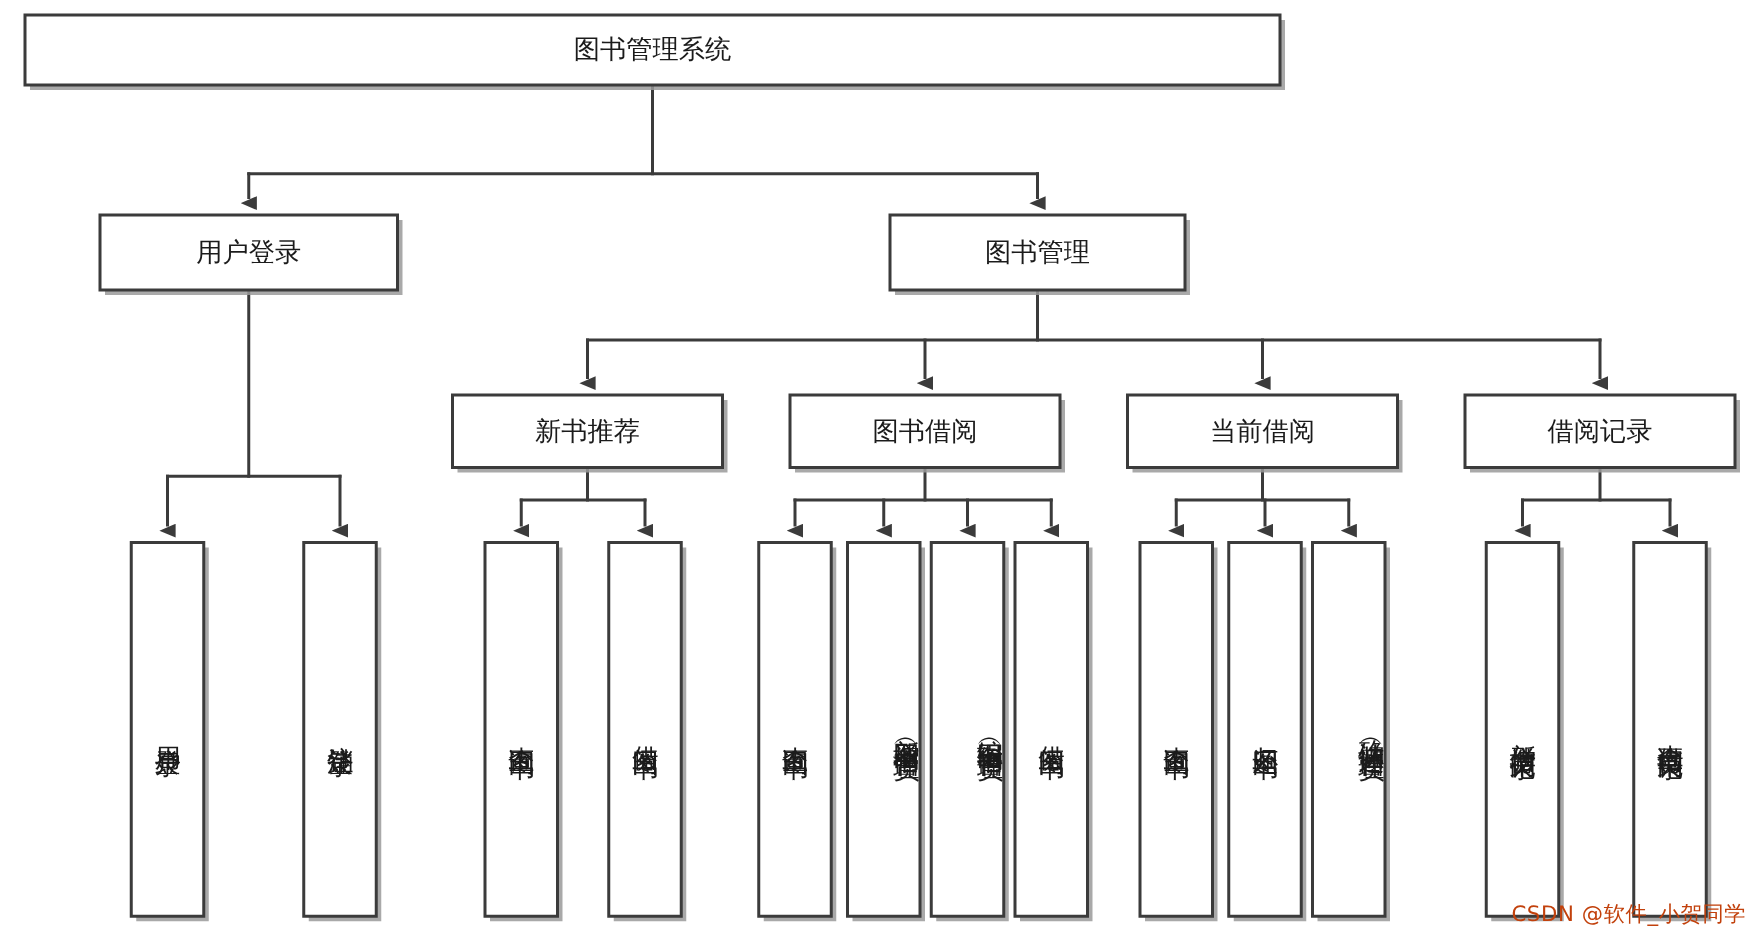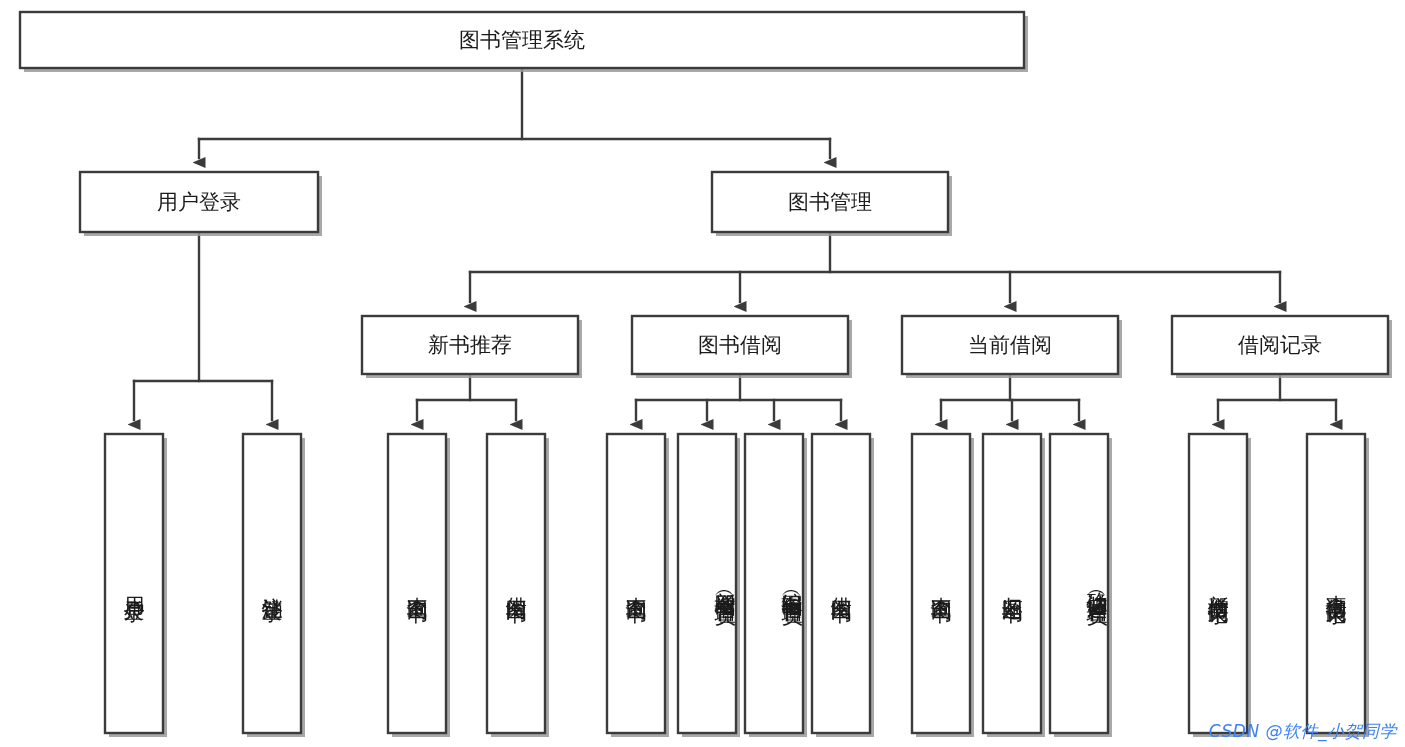--- a/index.html
+++ b/index.html
@@ -65,24 +65,23 @@
     align-items: center;
     justify-content: center;
     pointer-events: none;
   }
   #watermark {
     position: absolute;
     right: 8px;
     bottom: 4px;
     font-family: "DejaVu Sans", "Liberation Sans", sans-serif;
     font-size: 17px;
-    color: #3b82f6;
+    color: #c2410c;
     letter-spacing: 0.5px;
     white-space: nowrap;
-    font-style: italic;
   }
 </style>
 </head>
 <body>
 
 <div id="diagram-root">
 
   <svg id="flow" viewBox="0 0 1405 747">
     <defs>
       <marker id="arrow" markerWidth="11" markerHeight="13" refX="1" refY="6.5" orient="auto" markerUnits="userSpaceOnUse">

